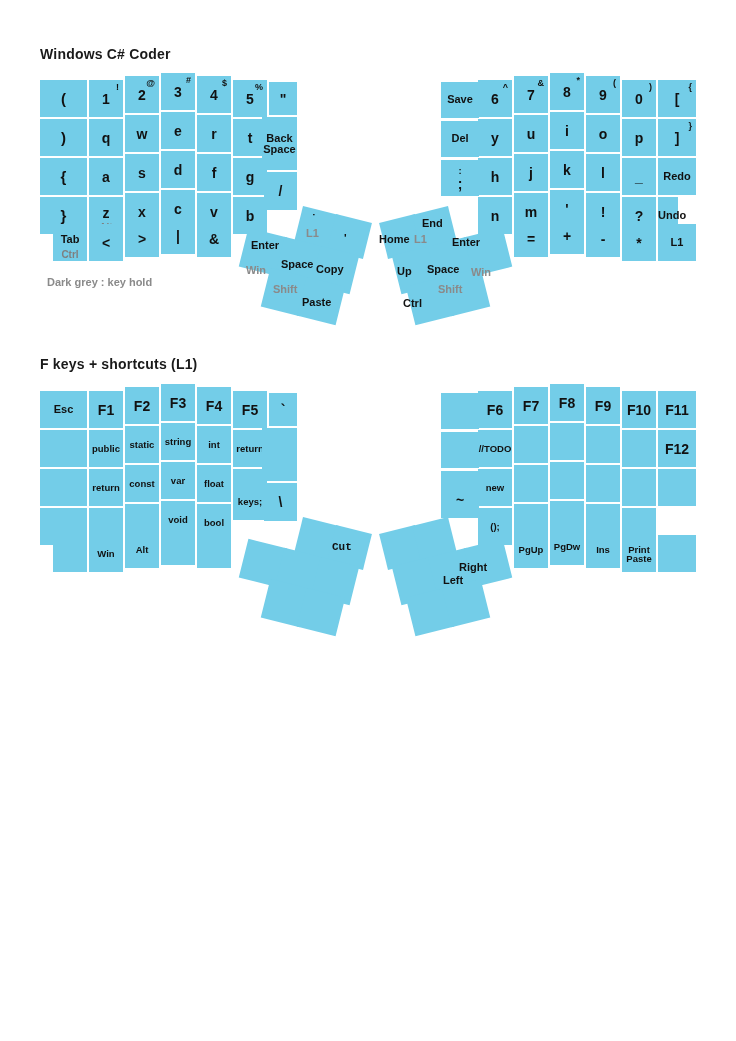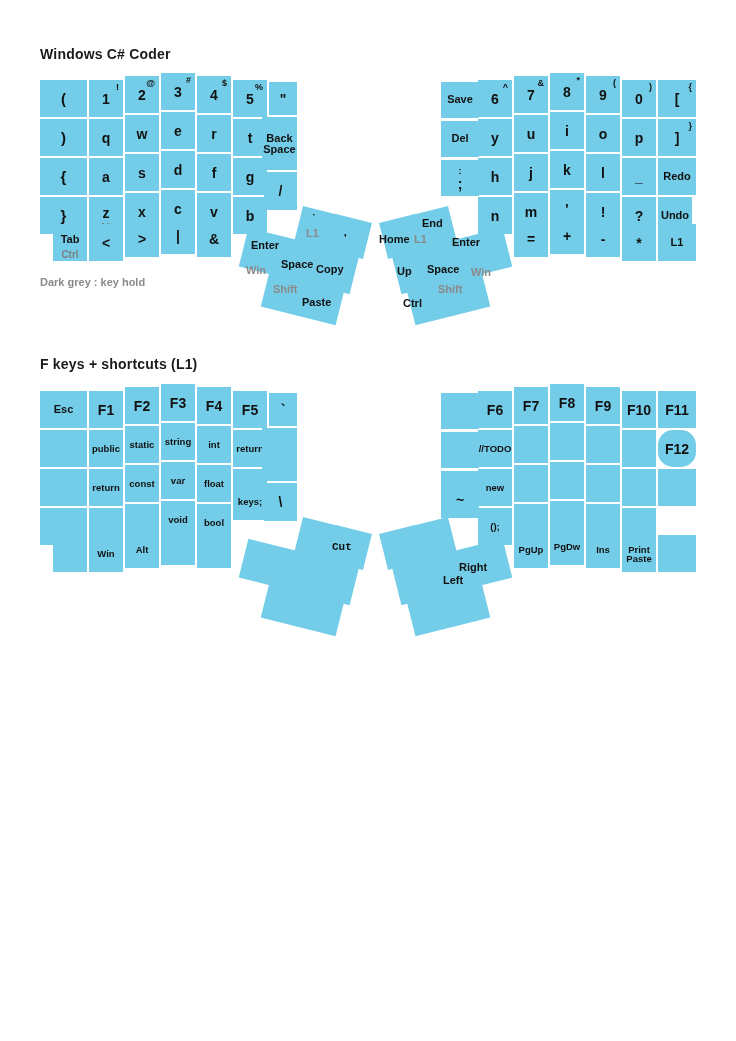--- a/index.html
+++ b/index.html
@@ -300,41 +300,41 @@
   </div>
 <div class="key" style="left:550px;top:190px;width:34px;height:37px;">
     <span class="main">'</span>
   </div>
 <div class="key" style="left:586px;top:193px;width:34px;height:37px;">
     <span class="main">!</span>
   </div>
 <div class="key" style="left:622px;top:197px;width:34px;height:37px;">
     <span class="main">?</span>
   </div>
-<div class="key" style="left:658px;top:197px;width:34px;height:37px;">
+<div class="key" style="left:658px;top:197px;width:20px;height:37px;">
     <span class="main small">Undo</span>
   </div>
 
 <div class="key" style="left:514px;top:220px;width:34px;height:37px;">
     <span class="main">=</span>
   </div>
 <div class="key" style="left:550px;top:217px;width:34px;height:37px;">
     <span class="main">+</span>
   </div>
 <div class="key" style="left:586px;top:220px;width:34px;height:37px;">
     <span class="main">-</span>
   </div>
 <div class="key" style="left:622px;top:224px;width:34px;height:37px;">
     <span class="main">*</span>
   </div>
 <div class="key" style="left:658px;top:224px;width:38px;height:37px;">
     <span class="main small">L1</span>
   </div>
 
-<div class="note" style="left:40px;top:276px;">Dark grey : key hold</div>
+<div class="note" style="left:47px;top:276px;">Dark grey : key hold</div>
 
 <div class="layer-title" style="left:40px;top:356px;">F keys + shortcuts (L1)</div>
 
 <div class="key" style="left:40px;top:391px;width:47px;height:37px;">
     <span class="main small">Esc</span>
   </div>
 <div class="key" style="left:89px;top:391px;width:34px;height:37px;">
     <span class="main">F1</span>
   </div>
 <div class="key" style="left:125px;top:387px;width:34px;height:37px;">
@@ -484,21 +484,21 @@
   </div>
 <div class="key" style="left:550px;top:423px;width:34px;height:37px;">
     <span class="main tiny"></span>
   </div>
 <div class="key" style="left:586px;top:426px;width:34px;height:37px;">
     <span class="main tiny"></span>
   </div>
 <div class="key" style="left:622px;top:430px;width:34px;height:37px;">
     <span class="main tiny"></span>
   </div>
-<div class="key" style="left:658px;top:430px;width:38px;height:37px;border-radius:15px;">
+<div class="key" style="left:658px;top:430px;width:38px;height:37px;">
     <span class="main">F12</span>
   </div>
 
 <div class="key" style="left:441px;top:471px;width:38px;height:36px;">
     <span class="main tiny"></span>
   </div>
 <div class="key" style="left:478px;top:469px;width:34px;height:37px;">
     <span class="main tiny">new</span>
   </div>
 <div class="key" style="left:514px;top:465px;width:34px;height:37px;">

